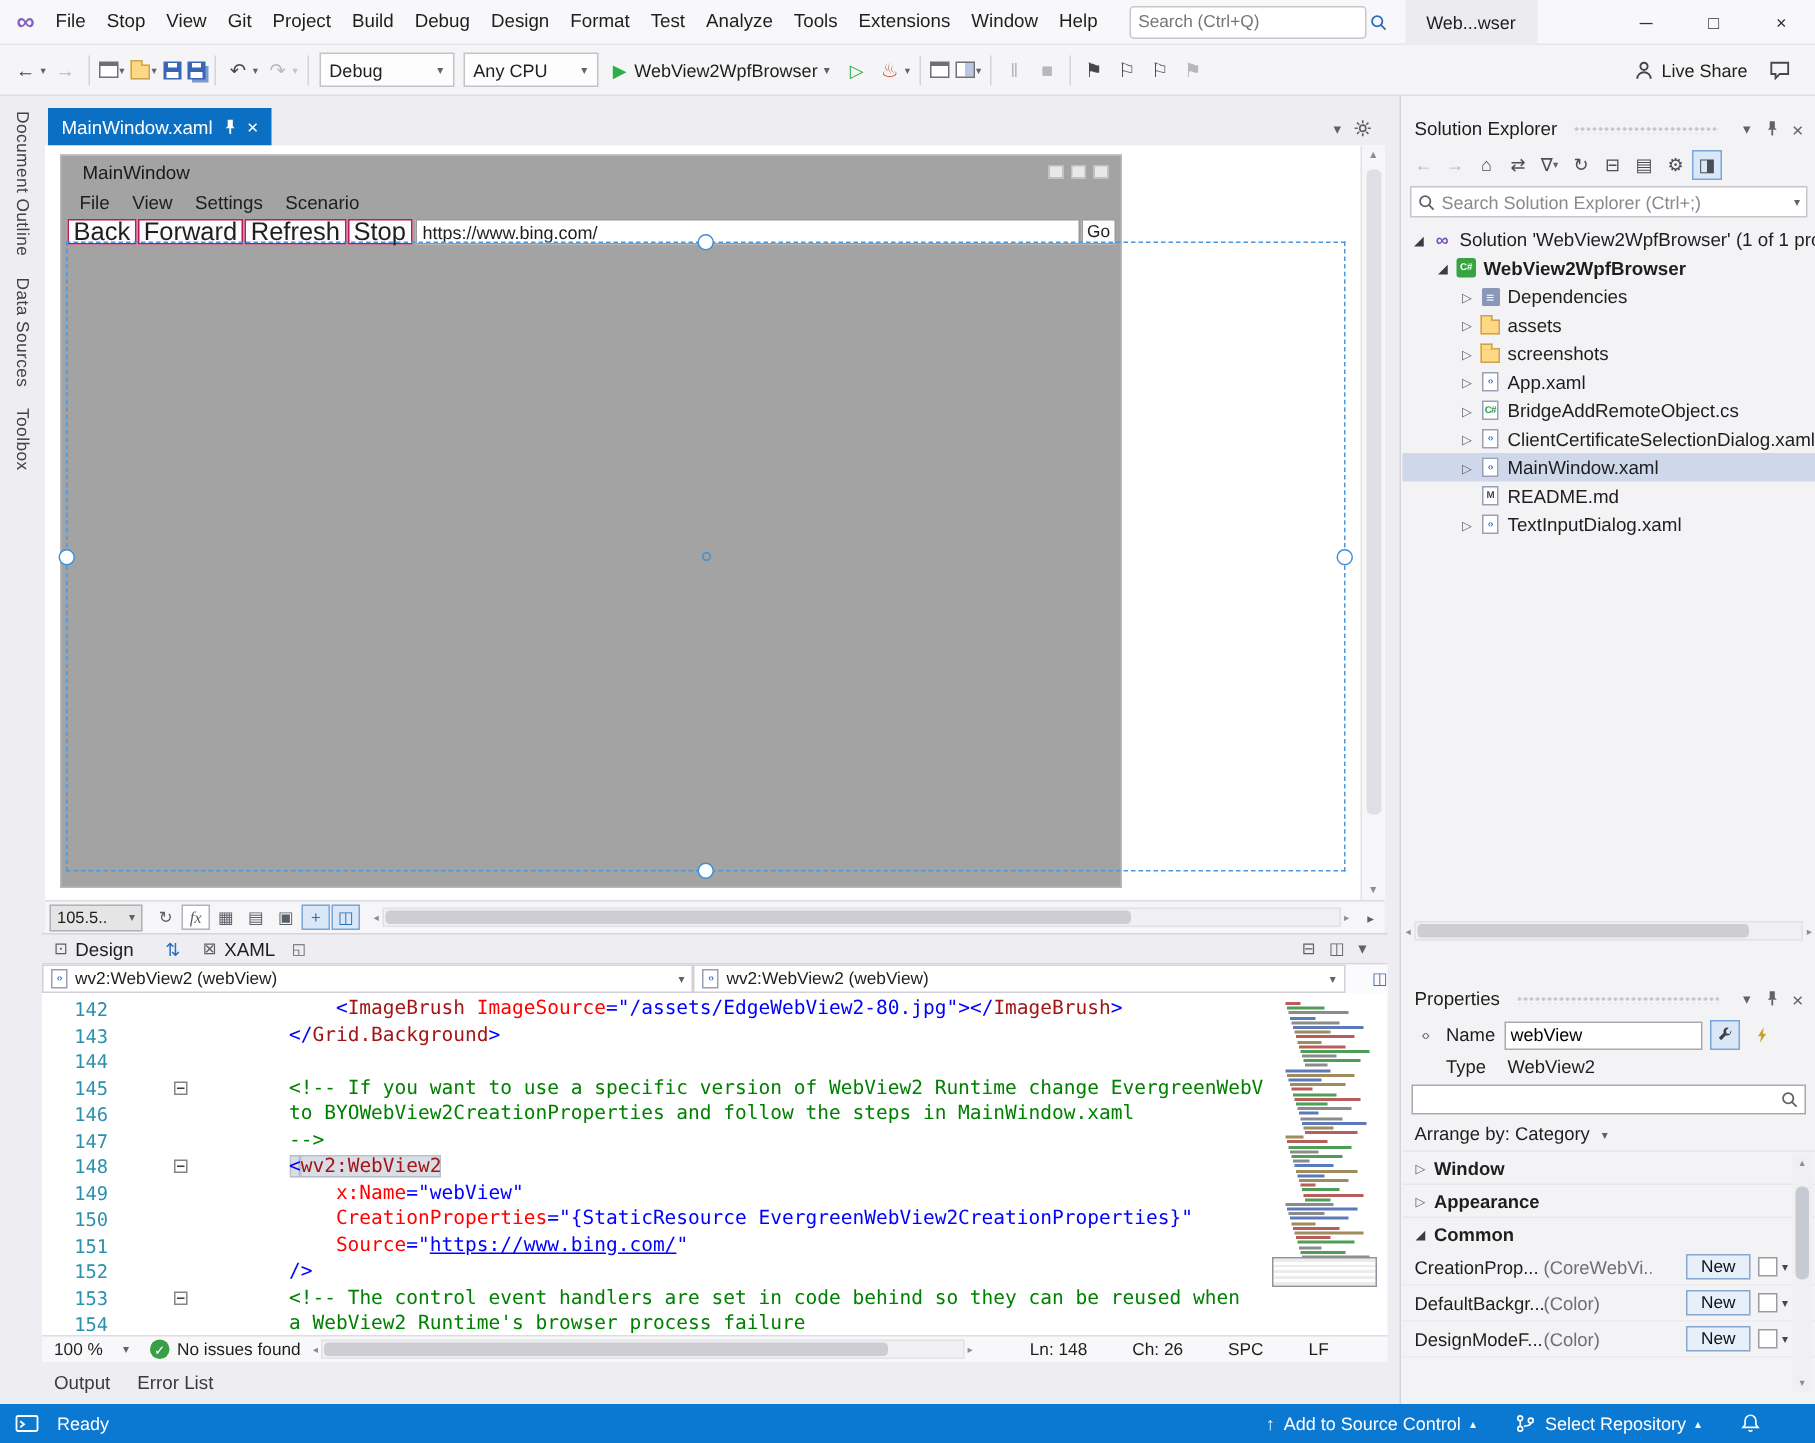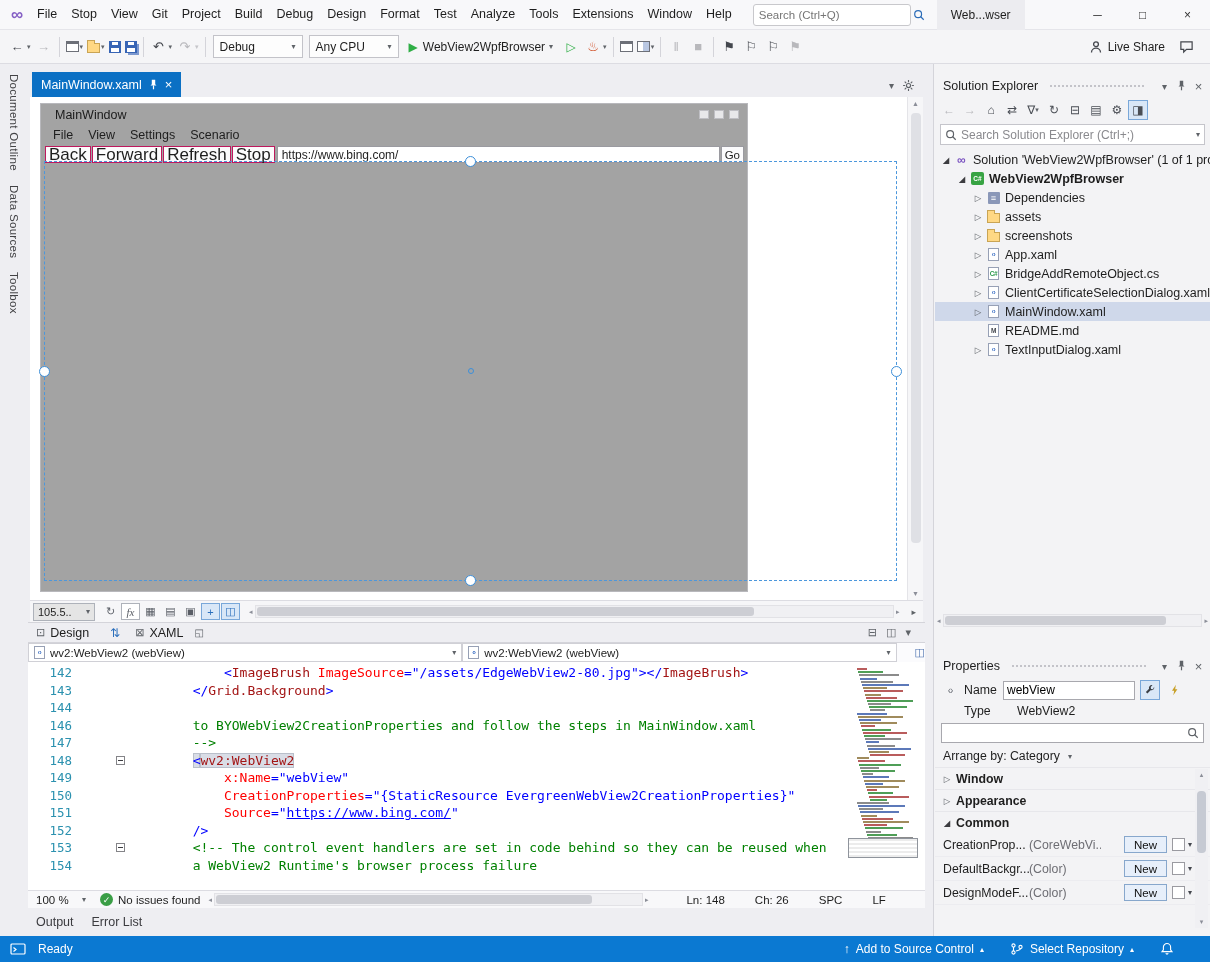--- a/index.html
+++ b/index.html
@@ -175,21 +175,21 @@
   .tfolder::before{content:"";position:absolute;left:-1px;top:-4px;width:6px;height:3px;background:#ffd884;border:1px solid #c9a454;border-bottom:none}
   .se-hscroll{position:absolute;left:0;right:0;bottom:0;height:15px;display:flex;align-items:center;padding:0 2px;gap:2px;background:#f3f3f5}
   #props{position:absolute;top:591px;left:1px;right:0;bottom:0}
   .pr-namerow{display:flex;align-items:center;height:24px;padding:2px 6px 0;gap:5px}
   .pr-elic{width:18px;color:#6a6e76;font-size:10px;letter-spacing:-1px;text-align:center}
   .pr-lab{width:34px;font-size:12.3px}
   .pr-input{width:132px;height:19px;border:1px solid #a8a8ae;background:#fff;font-size:12px;padding:0 3px;outline:none;font-family:"Liberation Sans",sans-serif}
   .pr-tool{width:20px;height:20px;border:1px solid transparent;background:transparent;display:flex;align-items:center;justify-content:center;padding:0}
   .pr-tool svg{width:12px;height:12px}
   .pr-tool.active{border:1px solid #79a7d9;background:#d9e7f7}
-  .pr-typerow{display:flex;align-items:center;height:20px;padding-left:29px;gap:17px}
+  .pr-typerow{display:flex;align-items:center;height:20px;padding-left:29px;gap:5px}
   .pr-typeval{font-size:12.3px;margin-left:2px}
   .pr-search{margin:2px 6px;height:20px;border:1px solid #a8a8ae;background:#fff;display:flex;align-items:center;padding:0 4px}
   .pr-search input{flex:1;border:none;outline:none;background:transparent}
   .pr-arrange{display:flex;align-items:center;height:22px;padding:0 8px;font-size:12.3px;gap:4px}
   .prop-section{display:flex;align-items:center;height:22px;padding-left:5px;border-top:1px solid #e7e7eb;font-size:12.3px}
   .sec-label{font-weight:bold;margin-left:2px}
   .prop-row{display:flex;align-items:center;height:24px;padding:0 18px 0 8px;border-bottom:1px solid #ececf0;font-size:12.3px}
   .pr-name{width:86px;white-space:nowrap;overflow:hidden}
   .pr-type{width:72px;color:#6e6e74;white-space:nowrap;overflow:hidden}
   .pr-new{height:17px;padding:0 9px;font-size:11.5px;background:#e7effa;border:1px solid #87a7cc;color:#111;margin-left:auto;font-family:"Liberation Sans",sans-serif}
@@ -450,20 +450,21 @@
           <span class="ca">▾</span>
       </div>
       <span class="crumb-extra">◫</span>
     </div>
 
     <div id="code-area">
       <div id="code-lines">
           <div class="cl"><span class="num">142</span><span class="foldcol"></span><span class="ctext"><span class="seg pl">            </span><span class="seg dl">&lt;</span><span class="seg tg">ImageBrush</span><span class="seg pl"> </span><span class="seg at">ImageSource</span><span class="seg vl">="/assets/EdgeWebView2-80.jpg"</span><span class="seg dl">&gt;&lt;/</span><span class="seg tg">ImageBrush</span><span class="seg dl">&gt;</span></span></div>
           <div class="cl"><span class="num">143</span><span class="foldcol"></span><span class="ctext"><span class="seg pl">        </span><span class="seg dl">&lt;/</span><span class="seg tg">Grid.Background</span><span class="seg dl">&gt;</span></span></div>
           <div class="cl"><span class="num">144</span><span class="foldcol"></span><span class="ctext"></span></div>
+          <div class="cl"><span class="num">145</span><span class="foldcol"><span class="fbox"></span></span><span class="ctext"><span class="seg pl">        </span><span class="seg cm">&lt;!-- If you want to use a specific version of WebView2 Runtime change EvergreenWebV</span></span></div>
           <div class="cl"><span class="num">146</span><span class="foldcol"></span><span class="ctext"><span class="seg pl">        </span><span class="seg cm">to BYOWebView2CreationProperties and follow the steps in MainWindow.xaml</span></span></div>
           <div class="cl"><span class="num">147</span><span class="foldcol"></span><span class="ctext"><span class="seg pl">        </span><span class="seg cm">--&gt;</span></span></div>
           <div class="cl"><span class="num">148</span><span class="foldcol"><span class="fbox"></span></span><span class="ctext"><span class="seg pl">        </span><span class="seg dl hl">&lt;</span><span class="seg tg hl">wv2:WebView2</span></span></div>
           <div class="cl"><span class="num">149</span><span class="foldcol"></span><span class="ctext"><span class="seg pl">            </span><span class="seg at">x:Name</span><span class="seg vl">="webView"</span></span></div>
           <div class="cl"><span class="num">150</span><span class="foldcol"></span><span class="ctext"><span class="seg pl">            </span><span class="seg at">CreationProperties</span><span class="seg vl">="{StaticResource EvergreenWebView2CreationProperties}"</span></span></div>
           <div class="cl"><span class="num">151</span><span class="foldcol"></span><span class="ctext"><span class="seg pl">            </span><span class="seg at">Source</span><span class="seg vl">="</span><span class="seg vl ul">https://www.bing.com/</span><span class="seg vl">"</span></span></div>
           <div class="cl"><span class="num">152</span><span class="foldcol"></span><span class="ctext"><span class="seg pl">        </span><span class="seg dl">/&gt;</span></span></div>
           <div class="cl"><span class="num">153</span><span class="foldcol"><span class="fbox"></span></span><span class="ctext"><span class="seg pl">        </span><span class="seg cm">&lt;!-- The control event handlers are set in code behind so they can be reused when </span></span></div>
           <div class="cl"><span class="num">154</span><span class="foldcol"></span><span class="ctext"><span class="seg pl">        </span><span class="seg cm">a WebView2 Runtime's browser process failure</span></span></div>
         </div>

